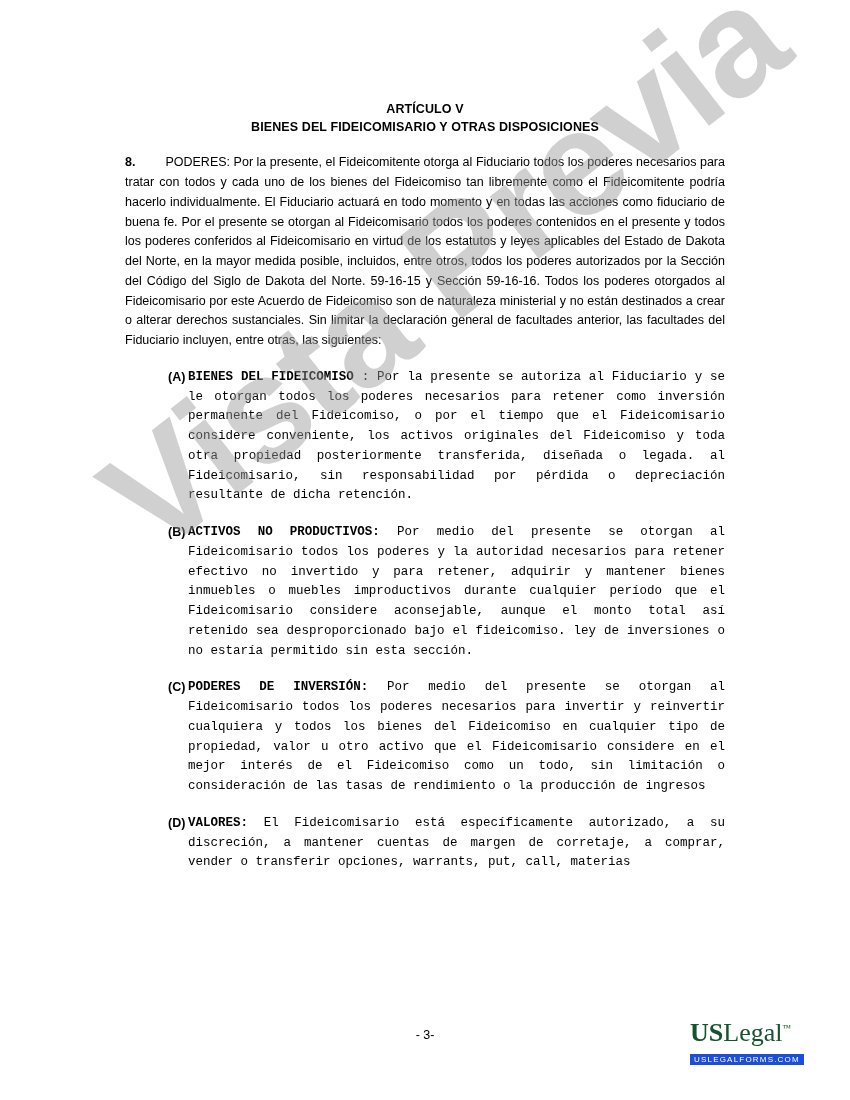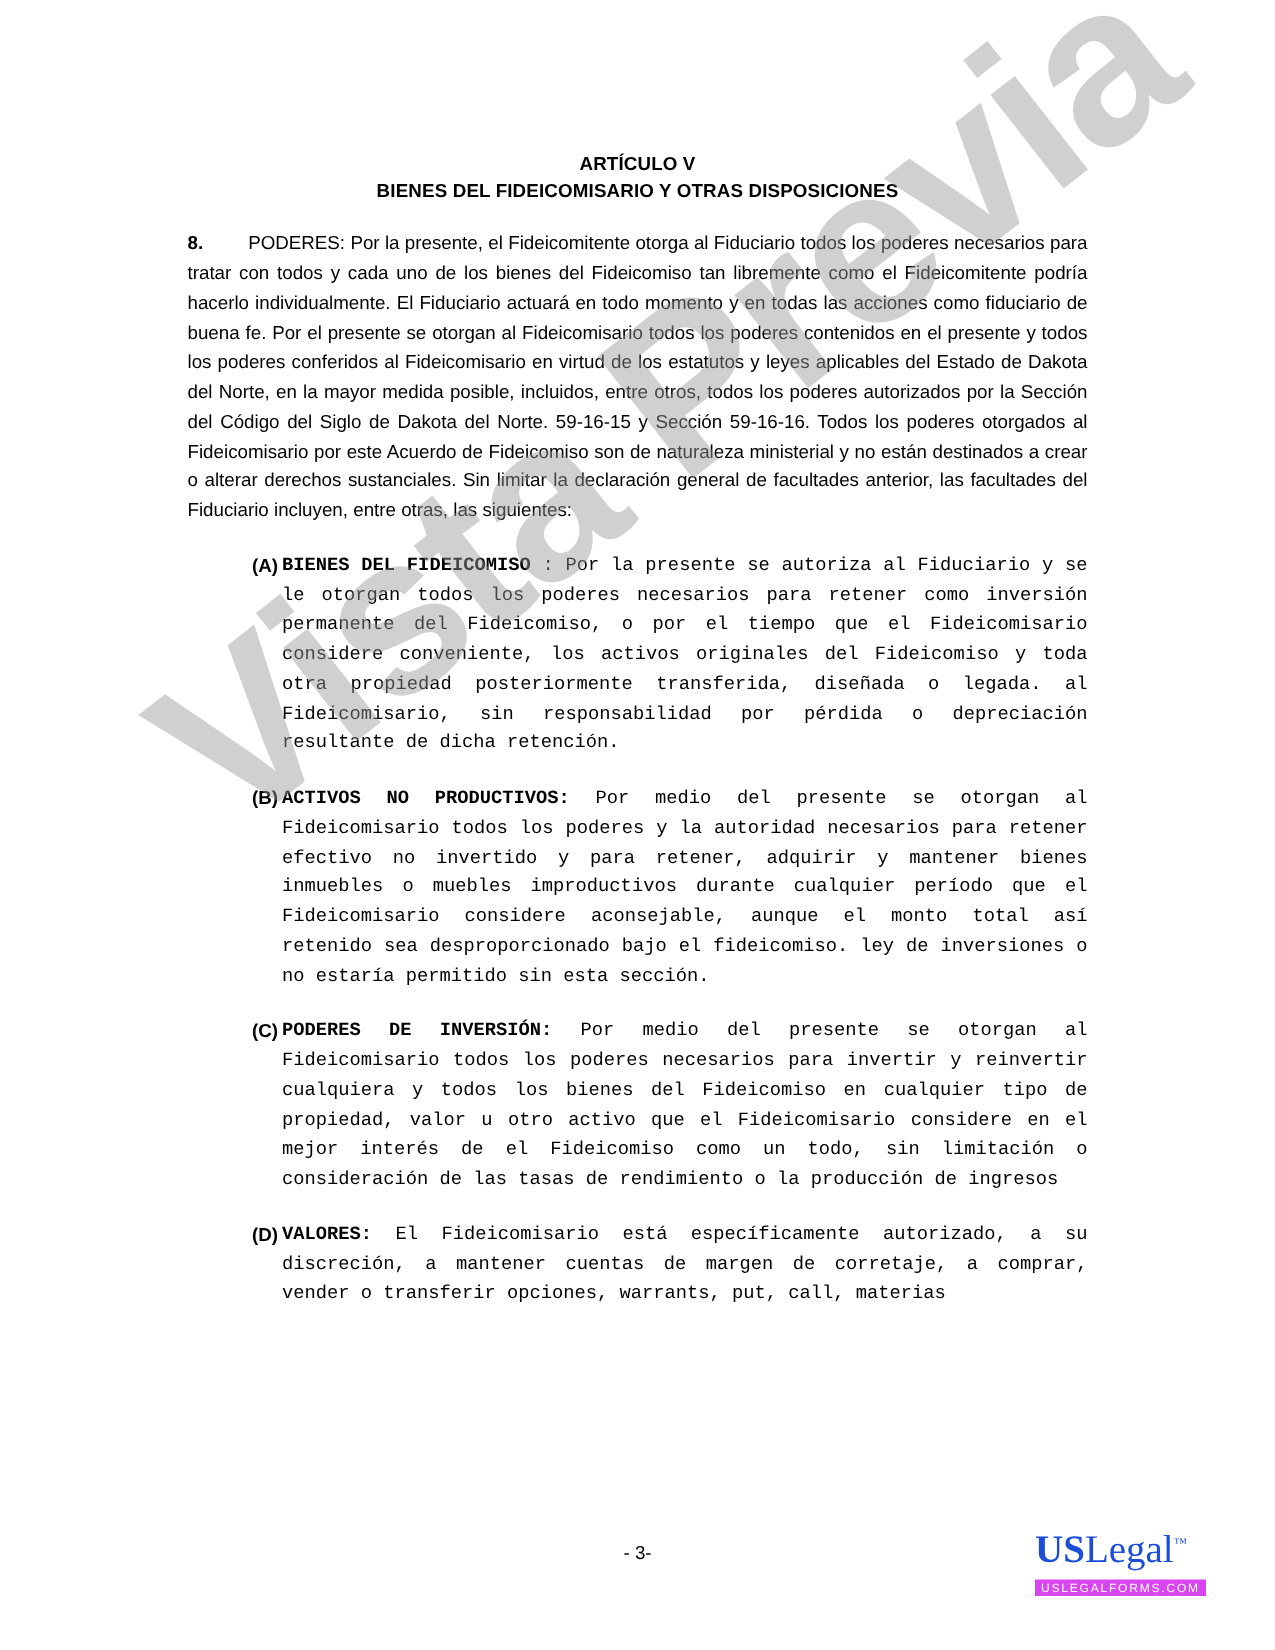--- a/index.html
+++ b/index.html
@@ -106,39 +106,39 @@
   .logo {
     position: absolute;
     left: 690px;
     top: 1018px;
     width: 135px;
     height: 52px;
     text-align: left;
   }
   .logo .logo-main {
     font-size: 26px;
-    color: #1d4ed8;
+    color: #14532d;
     font-weight: normal;
     font-family: "Liberation Serif", serif;
     letter-spacing: 0px;
     white-space: nowrap;
   }
   .logo .logo-main .us {
     font-weight: bold;
   }
   .logo .logo-main .tm {
     font-size: 9px;
     vertical-align: super;
   }
   .logo .logo-sub {
     margin-top: 2px;
     font-size: 8px;
     color: #8a1c1c;
     letter-spacing: 1.2px;
-    background: #d946ef;
+    background: #1d4ed8;
     color: #ffffff;
     display: inline-block;
     padding: 1px 4px;
   }
 </style>
 </head>
 <body>
 
 <div class="page">
 

